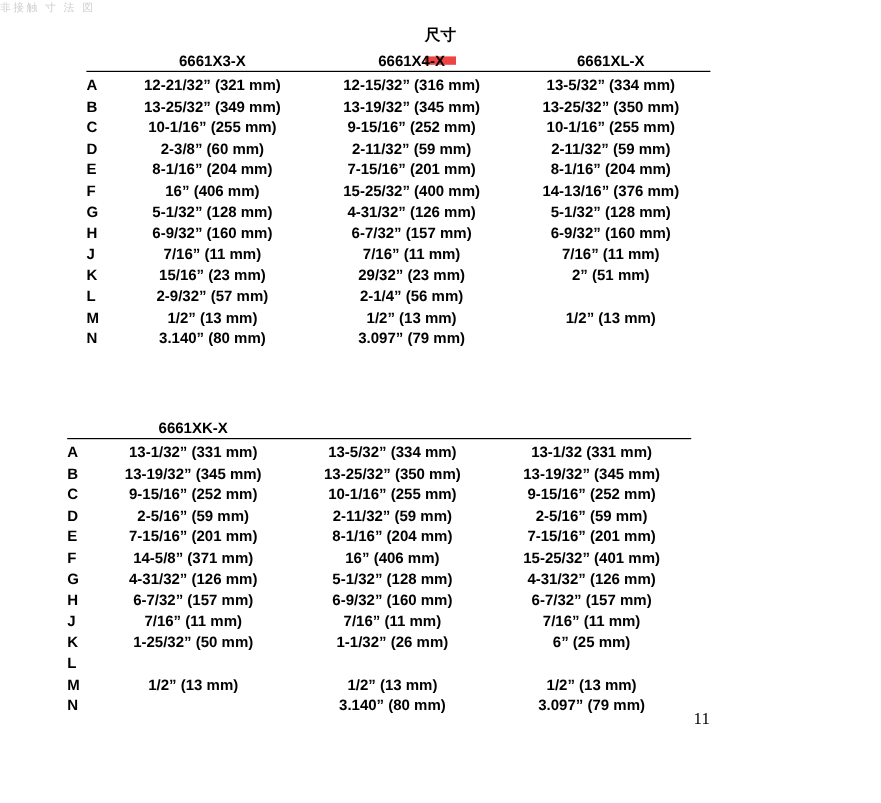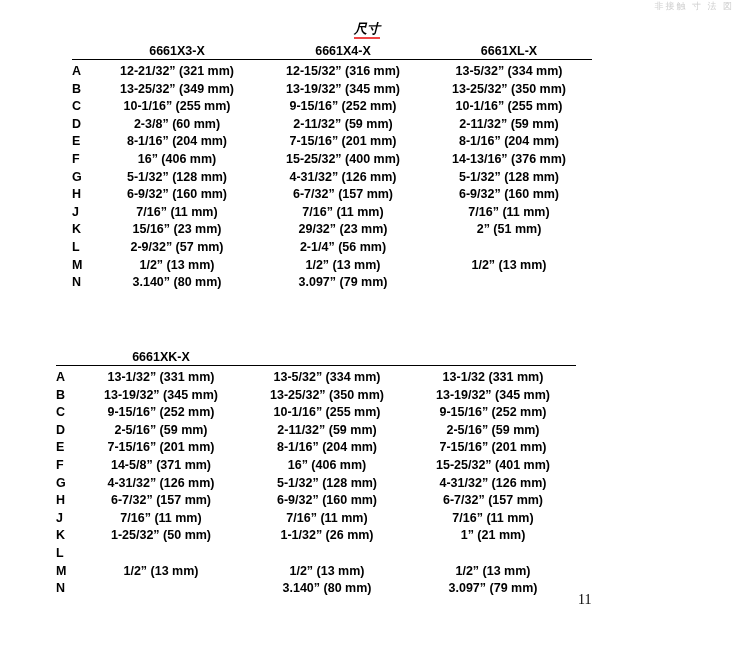--- a/index.html
+++ b/index.html
@@ -18,38 +18,37 @@
   .page {
     position: relative;
     width: 734px;
     height: 669px;
   }
   .faint-header {
     position: absolute;
     top: 0px;
     left: 0;
     width: 734px;
-    text-align: right;
+    text-align: left;
     font-size: 9px;
     color: #cfcfcf;
     letter-spacing: 2px;
   }
   .section-title {
     position: absolute;
     top: 20px;
     left: 0;
     width: 734px;
     text-align: center;
     font-size: 13px;
     font-weight: bold;
   }
   .section-title span.u {
-    border-bottom: 2px solid #ef4444;
-    padding-bottom: 1px;
-    font-style: italic;
+    border-bottom: 7px solid #ef4444;
+    padding-bottom: 11px;
   }
 
   table.dim {
     position: absolute;
     border-collapse: collapse;
     font-size: 12.5px;
     font-weight: bold;
   }
   table.dim td, table.dim th {
     padding: 0;
@@ -270,21 +269,21 @@
       <tr>
         <td class="lbl">J</td>
         <td class="val">7/16” (11 mm)</td>
         <td class="val">7/16” (11 mm)</td>
         <td class="val">7/16” (11 mm)</td>
       </tr>
       <tr>
         <td class="lbl">K</td>
         <td class="val">1-25/32” (50 mm)</td>
         <td class="val">1-1/32” (26 mm)</td>
-        <td class="val">1” (21 mm)</td>
+        <td class="val">6” (25 mm)</td>
       </tr>
       <tr>
         <td class="lbl">L</td>
         <td class="val"></td>
         <td class="val"></td>
         <td class="val"></td>
       </tr>
       <tr>
         <td class="lbl">M</td>
         <td class="val">1/2” (13 mm)</td>

